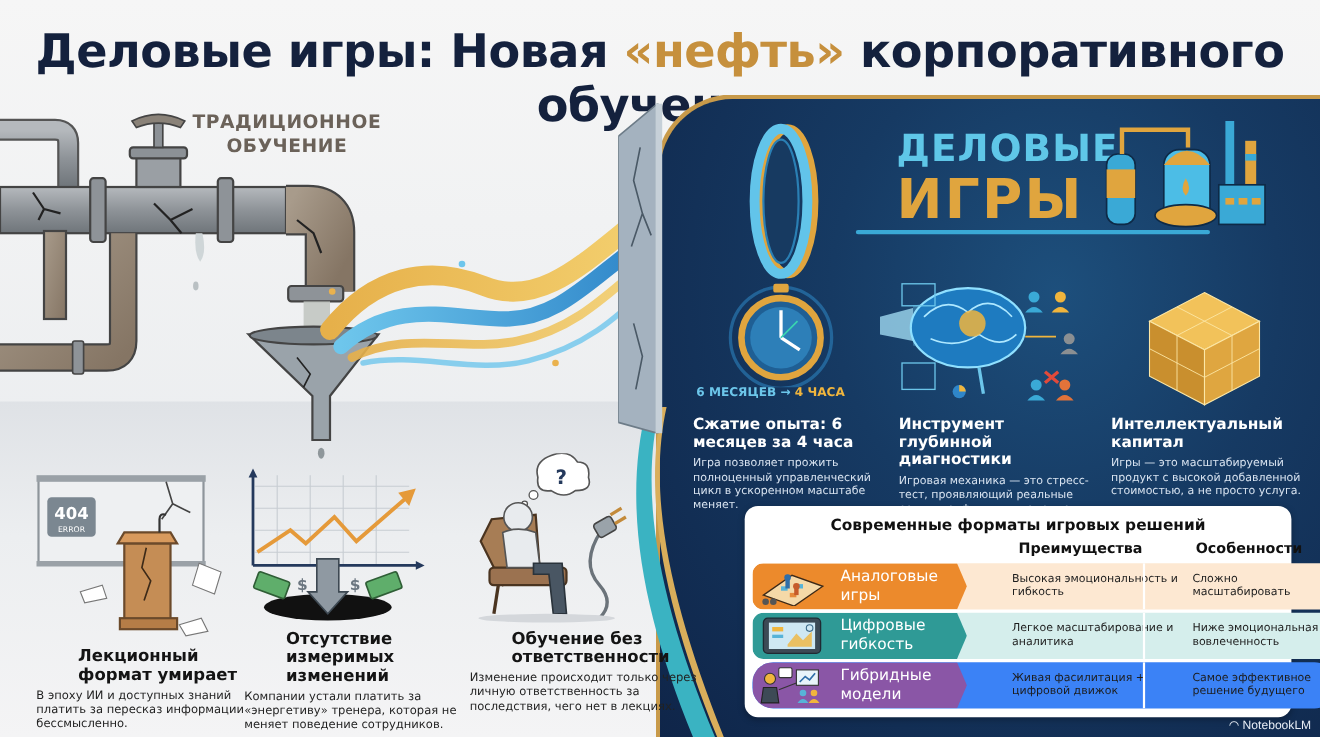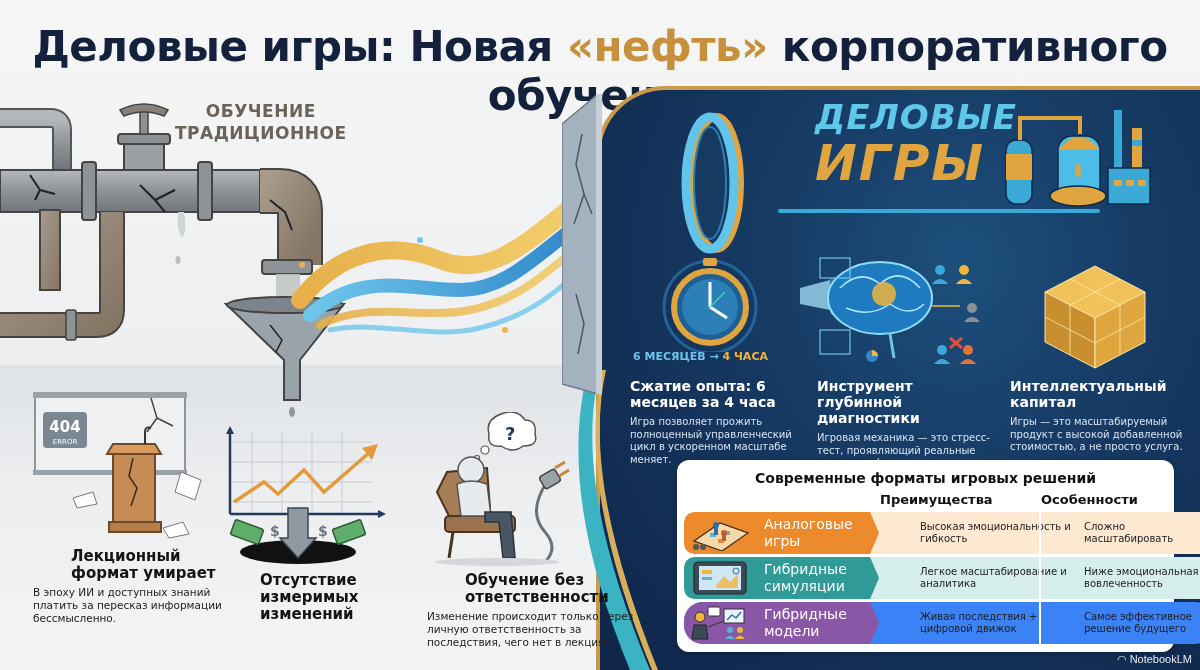--- a/index.html
+++ b/index.html
@@ -57,22 +57,22 @@
     border-left: 4px solid #c89a4a;
   }
   .teal-swoosh {
     position: absolute; left: 540px; top: 370px; width: 120px; height: 300px;
   }
   .wall {
     position: absolute; left: 562px; top: 94px; width: 42px; height: 300px;
   }
 
   .games-title {
-    position: absolute; left: 815px; top: 100px;
-    font-family: "DejaVu Sans", sans-serif; font-weight: bold; line-height: 1; font-style: italic;
+    position: absolute; left: 815px; top: 118px;
+    font-family: "DejaVu Sans", sans-serif; font-weight: bold; line-height: 1;
   }
   .games-title .l1 { font-size: 34px; color: #5fc7e8; letter-spacing: 1px; }
   .games-title .l2 { font-size: 50px; color: #e0a53e; letter-spacing: 2px; margin-top: 4px; }
   .games-underline { position: absolute; left: 778px; top: 209px; width: 322px; height: 4px; background: #3aa9d6; border-radius: 2px; }
 
   .feature { position: absolute; width: 185px; color: #fff; }
   .feature h3 {
     font-family: "DejaVu Sans", sans-serif; font-size: 14px; line-height: 16px;
     font-weight: bold; color: #ffffff; margin-bottom: 6px;
   }
@@ -92,21 +92,21 @@
     position: absolute; left: 677px; top: 460px; width: 497px; height: 192px;
     background: #ffffff; border-radius: 12px;
     box-shadow: 0 2px 6px rgba(0,0,0,0.25);
   }
   .card-title {
     position: absolute; top: 10px; left: 0; width: 100%; text-align: center;
     font-family: "DejaVu Sans", sans-serif; font-size: 14px; font-weight: bold; color: #111;
   }
   .col-h {
     position: absolute; top: 32px;
-    font-family: "DejaVu Sans", sans-serif; font-size: 13px; font-weight: bold; color: #111;
+    font-family: "DejaVu Sans", sans-serif; font-size: 13px; font-weight: bold; color: #111; margin-left: 46px;
   }
   .row {
     position: absolute; left: 7px; width: 530px; height: 42px; border-radius: 10px;
     overflow: hidden;
   }
   .row .head {
     position: absolute; left: 0; top: 0; width: 195px; height: 42px;
     clip-path: polygon(0 0, 186px 0, 195px 21px, 186px 42px, 0 42px);
     border-radius: 10px 0 0 10px;
   }
@@ -209,25 +209,25 @@
   <circle cx="505" cy="240" r="3" fill="#eab24e"></circle>
 </svg>
 
 <svg class="wall" viewBox="0 0 42 300">
   <polygon points="0,30 36,0 36,300 0,290" fill="#a4b2bf" stroke="#6d7c88" stroke-width="1.5"></polygon>
   <rect x="34" y="0" width="6" height="300" fill="#c6d0d8"></rect>
   <path d="M20 40 L14 70 L22 100 L12 130 M22 100 L30 120 M14 200 L22 230 L16 260" stroke="#4a5966" stroke-width="1.5" fill="none"></path>
 </svg>
 
 <div class="trad-label">
+  <div>ТРАДИЦИОННОЕ</div>
   <div>ОБУЧЕНИЕ</div>
-  <div>ТРАДИЦИОННОЕ</div>
-</div>
-
-<div class="problem" style="left:33px; top:388px;">
+</div>
+
+<div class="problem" style="left:33px; top:428px;">
   <div class="pic">
     <svg width="180" height="165" viewBox="0 0 180 165">
       <rect x="2" y="6" width="150" height="78" fill="#eef0f2" stroke="#8e959b" stroke-width="2"></rect>
       <rect x="0" y="4" width="154" height="6" fill="#9aa1a7"></rect>
       <rect x="0" y="82" width="154" height="5" fill="#9aa1a7"></rect>
       <rect x="10" y="24" width="44" height="36" rx="4" fill="#7b8791"></rect>
       <text x="32" y="44" text-anchor="middle" font-family="DejaVu Sans, sans-serif" font-weight="bold" font-size="15" fill="#fff">404</text>
       <text x="32" y="56" text-anchor="middle" font-family="DejaVu Sans, sans-serif" font-size="7" fill="#fff">ERROR</text>
       <path d="M118 10 L124 30 L114 44 M124 30 L140 38" stroke="#444" stroke-width="1.5" fill="none"></path>
       <rect x="80" y="66" width="42" height="70" fill="#c58d55" stroke="#6b4a2b" stroke-width="2"></rect>
@@ -265,20 +265,21 @@
       <polygon points="140,36 156,32 150,48" fill="#e59a3a"></polygon>
       <ellipse cx="76" cy="140" rx="58" ry="12" fill="#111"></ellipse>
       <path d="M66 96 L66 126 L58 126 L76 146 L94 126 L86 126 L86 96 Z" fill="#8f99a2" stroke="#3d4852" stroke-width="1.5"></path>
       <rect x="10" y="112" width="30" height="16" rx="2" fill="#5fae6b" stroke="#2f5e36" stroke-width="1.5" transform="rotate(20 25 120)"></rect>
       <rect x="112" y="112" width="30" height="16" rx="2" fill="#5fae6b" stroke="#2f5e36" stroke-width="1.5" transform="rotate(-20 127 120)"></rect>
       <text x="48" y="124" font-family="DejaVu Sans, sans-serif" font-weight="bold" font-size="14" fill="#6b7680">$</text>
       <text x="96" y="124" font-family="DejaVu Sans, sans-serif" font-weight="bold" font-size="14" fill="#6b7680">$</text>
     </svg>
   </div>
   <h3>Отсутствие измеримых изменений</h3>
+  <p>Компании устали платить за «энергетиву» тренера, которая не меняет поведение сотрудников.</p>
 </div>
 
 <div class="problem" style="left:427px; top:412px;">
   <div class="pic">
     <svg width="160" height="160" viewBox="0 0 160 160">
       <path d="M74 2 Q90 -4 98 8 Q110 8 108 22 Q112 34 96 34 Q86 42 74 34 Q60 36 62 22 Q58 8 74 2 Z" fill="#fff" stroke="#555" stroke-width="1.5"></path>
       <text x="78" y="28" font-family="DejaVu Sans, sans-serif" font-weight="bold" font-size="18" fill="#24395c">?</text>
       <circle cx="58" cy="38" r="4" fill="#fff" stroke="#555" stroke-width="1.2"></circle>
       <circle cx="50" cy="46" r="2.5" fill="#fff" stroke="#555" stroke-width="1.2"></circle>
       <path d="M10 80 L20 60 L60 56 L64 110 L30 120 Z" fill="#a77d55" stroke="#4a3420" stroke-width="2"></path>
@@ -417,21 +418,21 @@
   <div class="row" style="top:97px; background:#d5eeec;">
     <div class="head" style="background:#2f9a96;">
       <svg class="ic" viewBox="0 0 62 36">
         <rect x="4" y="2" width="52" height="32" rx="4" fill="#3c4a55" stroke="#1f2a33" stroke-width="1.2"></rect>
         <rect x="9" y="6" width="42" height="24" fill="#cfe8f3"></rect>
         <rect x="12" y="10" width="10" height="4" fill="#f0b53d"></rect>
           <rect x="12" y="17" width="10" height="3" fill="#57b3d8"></rect>
         <path d="M26 26 L34 16 L40 22 L48 14 L48 28 L26 28 Z" fill="#f0b53d" opacity="0.8"></path>
         <circle cx="46" cy="11" r="3" fill="none" stroke="#3d6a88" stroke-width="1"></circle>
       </svg>
-      <div class="lbl">Гибридные симуляции</div>
+      <div class="lbl">Цифровые гибкость</div>
     </div>
     <div class="adv">Легкое масштабирование и аналитика</div>
     <div class="sep"></div>
     <div class="feat">Ниже эмоциональная вовлеченность</div>
   </div>
 
   <div class="row" style="top:142px; background:#3b82f6;border-radius:19px;">
     <div class="head" style="background:#8a56a6;">
       <svg class="ic" viewBox="0 0 62 36">
         <circle cx="10" cy="12" r="5" fill="#f0b53d" stroke="#333" stroke-width="1"></circle>
@@ -440,21 +441,21 @@
         <rect x="34" y="4" width="20" height="14" fill="#e8f4fa" stroke="#333" stroke-width="1"></rect>
         <path d="M37 15 L42 10 L46 13 L51 7" stroke="#2f6ea8" stroke-width="1.5" fill="none"></path>
         <line x1="18" y1="22" x2="34" y2="16" stroke="#333" stroke-width="1"></line>
         <circle cx="40" cy="25" r="3" fill="#57b3d8"></circle>
           <path d="M35 34 Q40 27 45 34 Z" fill="#57b3d8"></path>
         <circle cx="50" cy="25" r="3" fill="#f0b53d"></circle>
           <path d="M45 34 Q50 27 55 34 Z" fill="#f0b53d"></path>
       </svg>
       <div class="lbl">Гибридные модели</div>
     </div>
-    <div class="adv">Живая последствия + цифровой движок</div>
+    <div class="adv">Живая фасилитация + цифровой движок</div>
     <div class="sep"></div>
     <div class="feat">Самое эффективное решение будущего</div>
   </div>
 </div>
 
 <div class="watermark">
   <span>◠ </span><span>NotebookLM</span>
 </div>
 
 </body></html>

